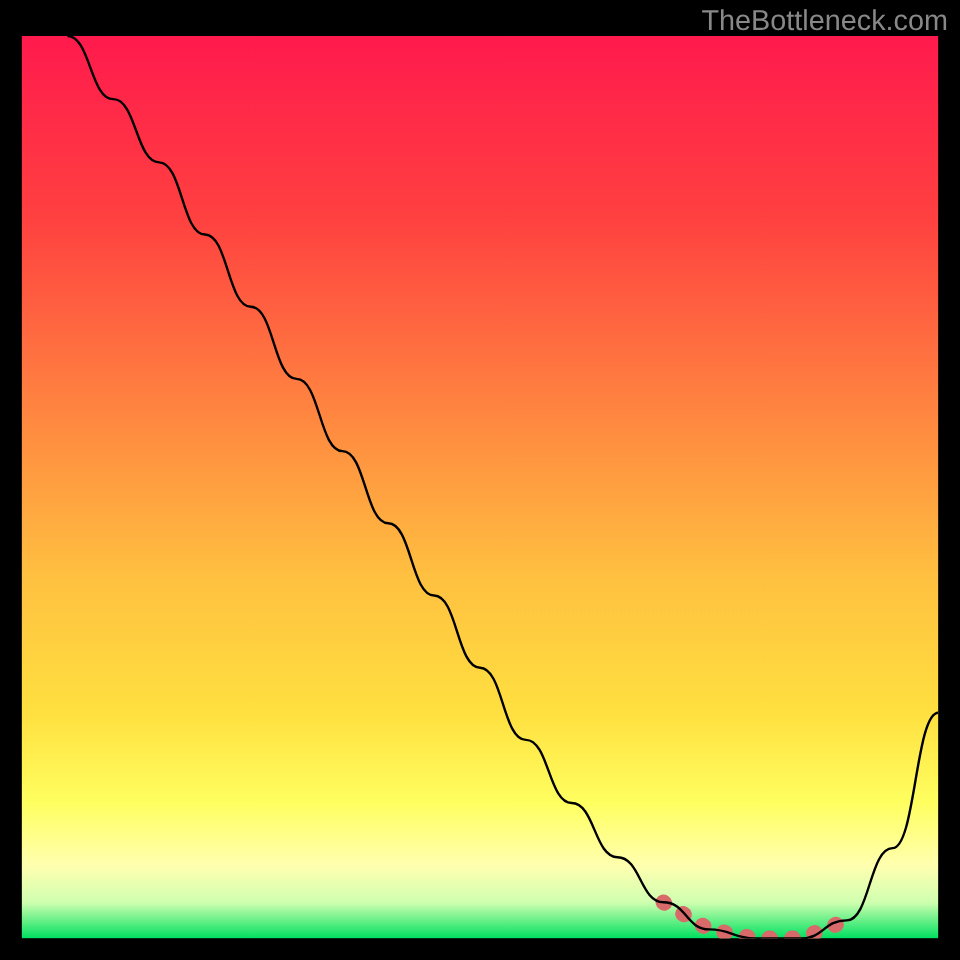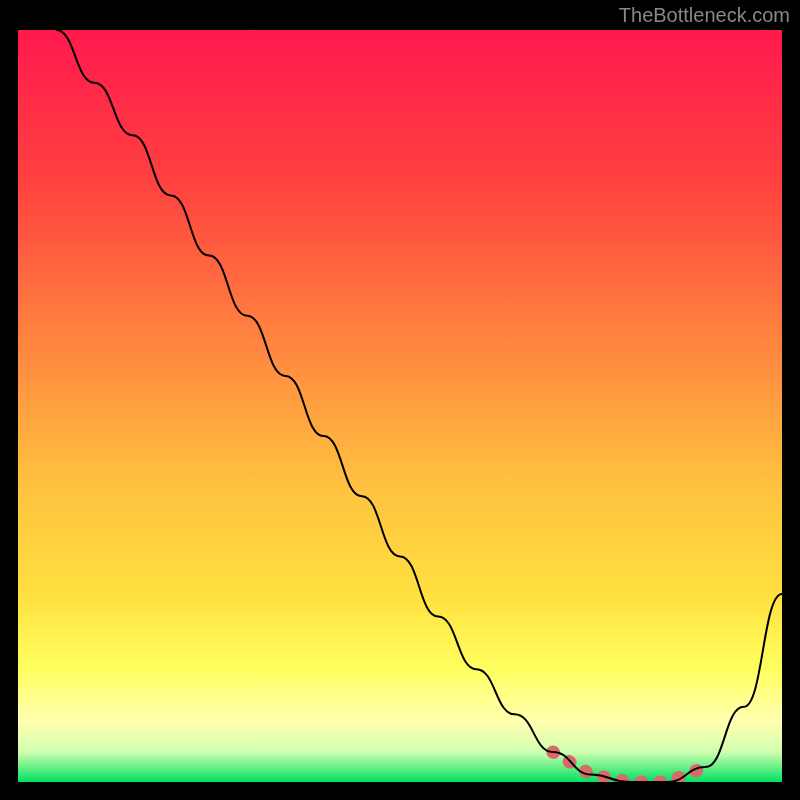--- a/index.html
+++ b/index.html
@@ -9,21 +9,21 @@
     background: #000;
     font-family: Arial, sans-serif;
     position: relative;
     overflow: hidden;
   }
   .watermark {
     position: absolute;
     top: 4px;
     right: 10px;
     color: #888;
-    font-size: 20px;
+    font-size: 24px;
     font-weight: 500;
     z-index: 10;
   }
   .chart-container {
     position: absolute;
     top: 30px;
     left: 18px;
     width: 764px;
     height: 752px;
   }

